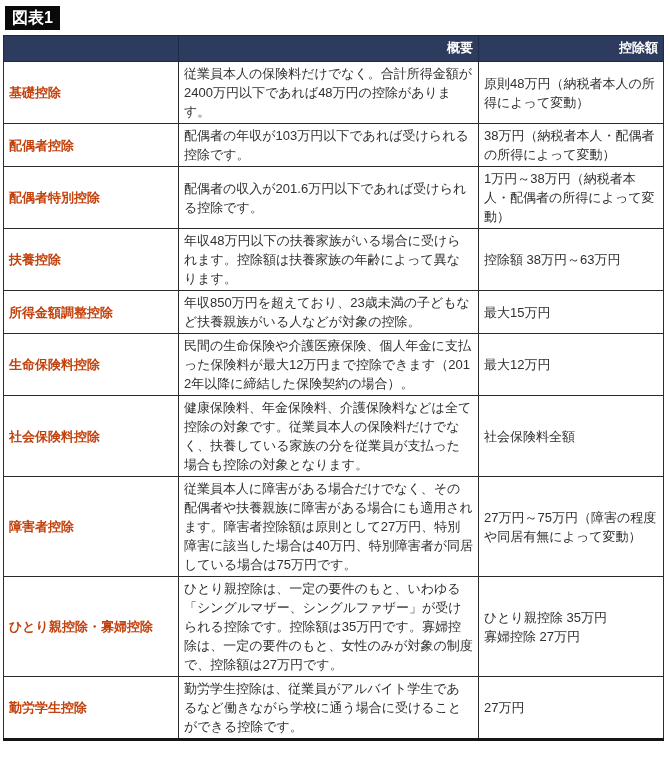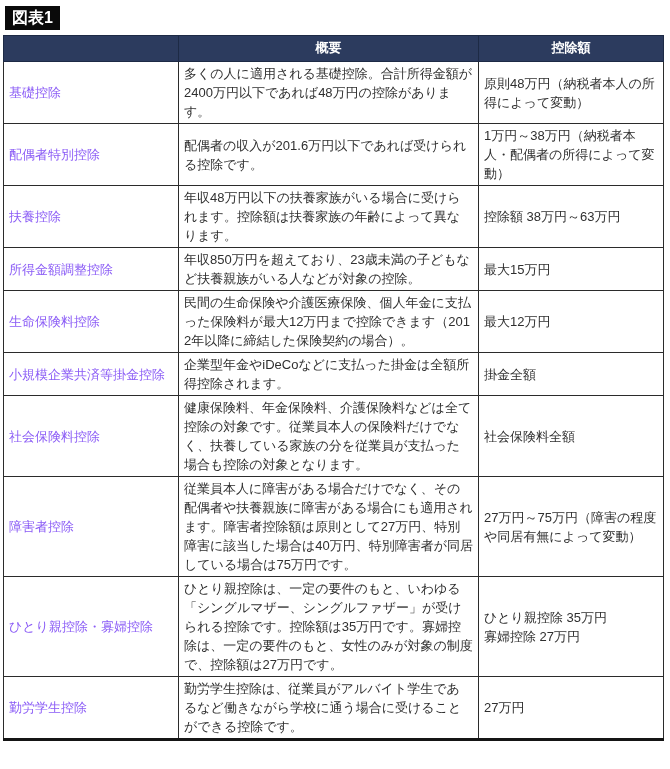--- a/index.html
+++ b/index.html
@@ -49,36 +49,36 @@
   .deduction-table col.c-over   { width: 300px; }
   .deduction-table col.c-amount { width: 185px; }
   .deduction-table th, .deduction-table td {
     border: 1px solid #2b2b2b;
   }
   .deduction-table thead th {
     background: #2c3b5e;
     color: #ffffff;
     font-size: 13px;
     font-weight: bold;
-    text-align: center;
+    text-align: right;
     padding: 3px 5px 4px 5px;
     height: 16px;
     border-color: #1d2a45;
   }
   .deduction-table td {
     font-size: 13px;
     line-height: 19px;
     color: #2f2f2f;
     padding: 2px 5px;
     vertical-align: middle;
     word-break: break-all;
   }
   .deduction-table td.cell-name {
-    font-weight: normal;
-    color: #8b5cf6;
+    font-weight: bold;
+    color: #c2410c;
     word-break: keep-all;
   }
   .deduction-table td.cell-amount {
     white-space: pre-line;
     margin-top: 40px;
   }
 </style>
 </head>
 <body>
 
@@ -97,47 +97,47 @@
     <thead>
       <tr>
         <th></th>
         <th>概要</th>
         <th>控除額</th>
       </tr>
     </thead>
     <tbody>
         <tr>
       <td class="cell-name">基礎控除</td>
-      <td class="cell-over">多くの人に適用される基礎控除。合計所得金額が2400万円以下であれば48万円の控除があります。</td>
+      <td class="cell-over">従業員本人の保険料だけでなく。合計所得金額が2400万円以下であれば48万円の控除があります。</td>
       <td class="cell-amount">原則48万円（納税者本人の所得によって変動）</td>
+    </tr>
+        <tr>
+      <td class="cell-name">配偶者控除</td>
+      <td class="cell-over">配偶者の年収が103万円以下であれば受けられる控除です。</td>
+      <td class="cell-amount">38万円（納税者本人・配偶者の所得によって変動）</td>
     </tr>
         <tr>
       <td class="cell-name">配偶者特別控除</td>
       <td class="cell-over">配偶者の収入が201.6万円以下であれば受けられる控除です。</td>
       <td class="cell-amount">1万円～38万円（納税者本人・配偶者の所得によって変動）</td>
     </tr>
         <tr>
       <td class="cell-name">扶養控除</td>
       <td class="cell-over">年収48万円以下の扶養家族がいる場合に受けられます。控除額は扶養家族の年齢によって異なります。</td>
       <td class="cell-amount">控除額 38万円～63万円</td>
     </tr>
         <tr>
       <td class="cell-name">所得金額調整控除</td>
       <td class="cell-over">年収850万円を超えており、23歳未満の子どもなど扶養親族がいる人などが対象の控除。</td>
       <td class="cell-amount">最大15万円</td>
     </tr>
         <tr>
       <td class="cell-name">生命保険料控除</td>
       <td class="cell-over">民間の生命保険や介護医療保険、個人年金に支払った保険料が最大12万円まで控除できます（2012年以降に締結した保険契約の場合）。</td>
       <td class="cell-amount">最大12万円</td>
-    </tr>
-        <tr>
-      <td class="cell-name">小規模企業共済等掛金控除</td>
-      <td class="cell-over">企業型年金やiDeCoなどに支払った掛金は全額所得控除されます。</td>
-      <td class="cell-amount">掛金全額</td>
     </tr>
         <tr>
       <td class="cell-name">社会保険料控除</td>
       <td class="cell-over">健康保険料、年金保険料、介護保険料などは全て控除の対象です。従業員本人の保険料だけでなく、扶養している家族の分を従業員が支払った場合も控除の対象となります。</td>
       <td class="cell-amount">社会保険料全額</td>
     </tr>
         <tr>
       <td class="cell-name">障害者控除</td>
       <td class="cell-over">従業員本人に障害がある場合だけでなく、その配偶者や扶養親族に障害がある場合にも適用されます。障害者控除額は原則として27万円、特別障害に該当した場合は40万円、特別障害者が同居している場合は75万円です。</td>
       <td class="cell-amount">27万円～75万円（障害の程度や同居有無によって変動）</td>

